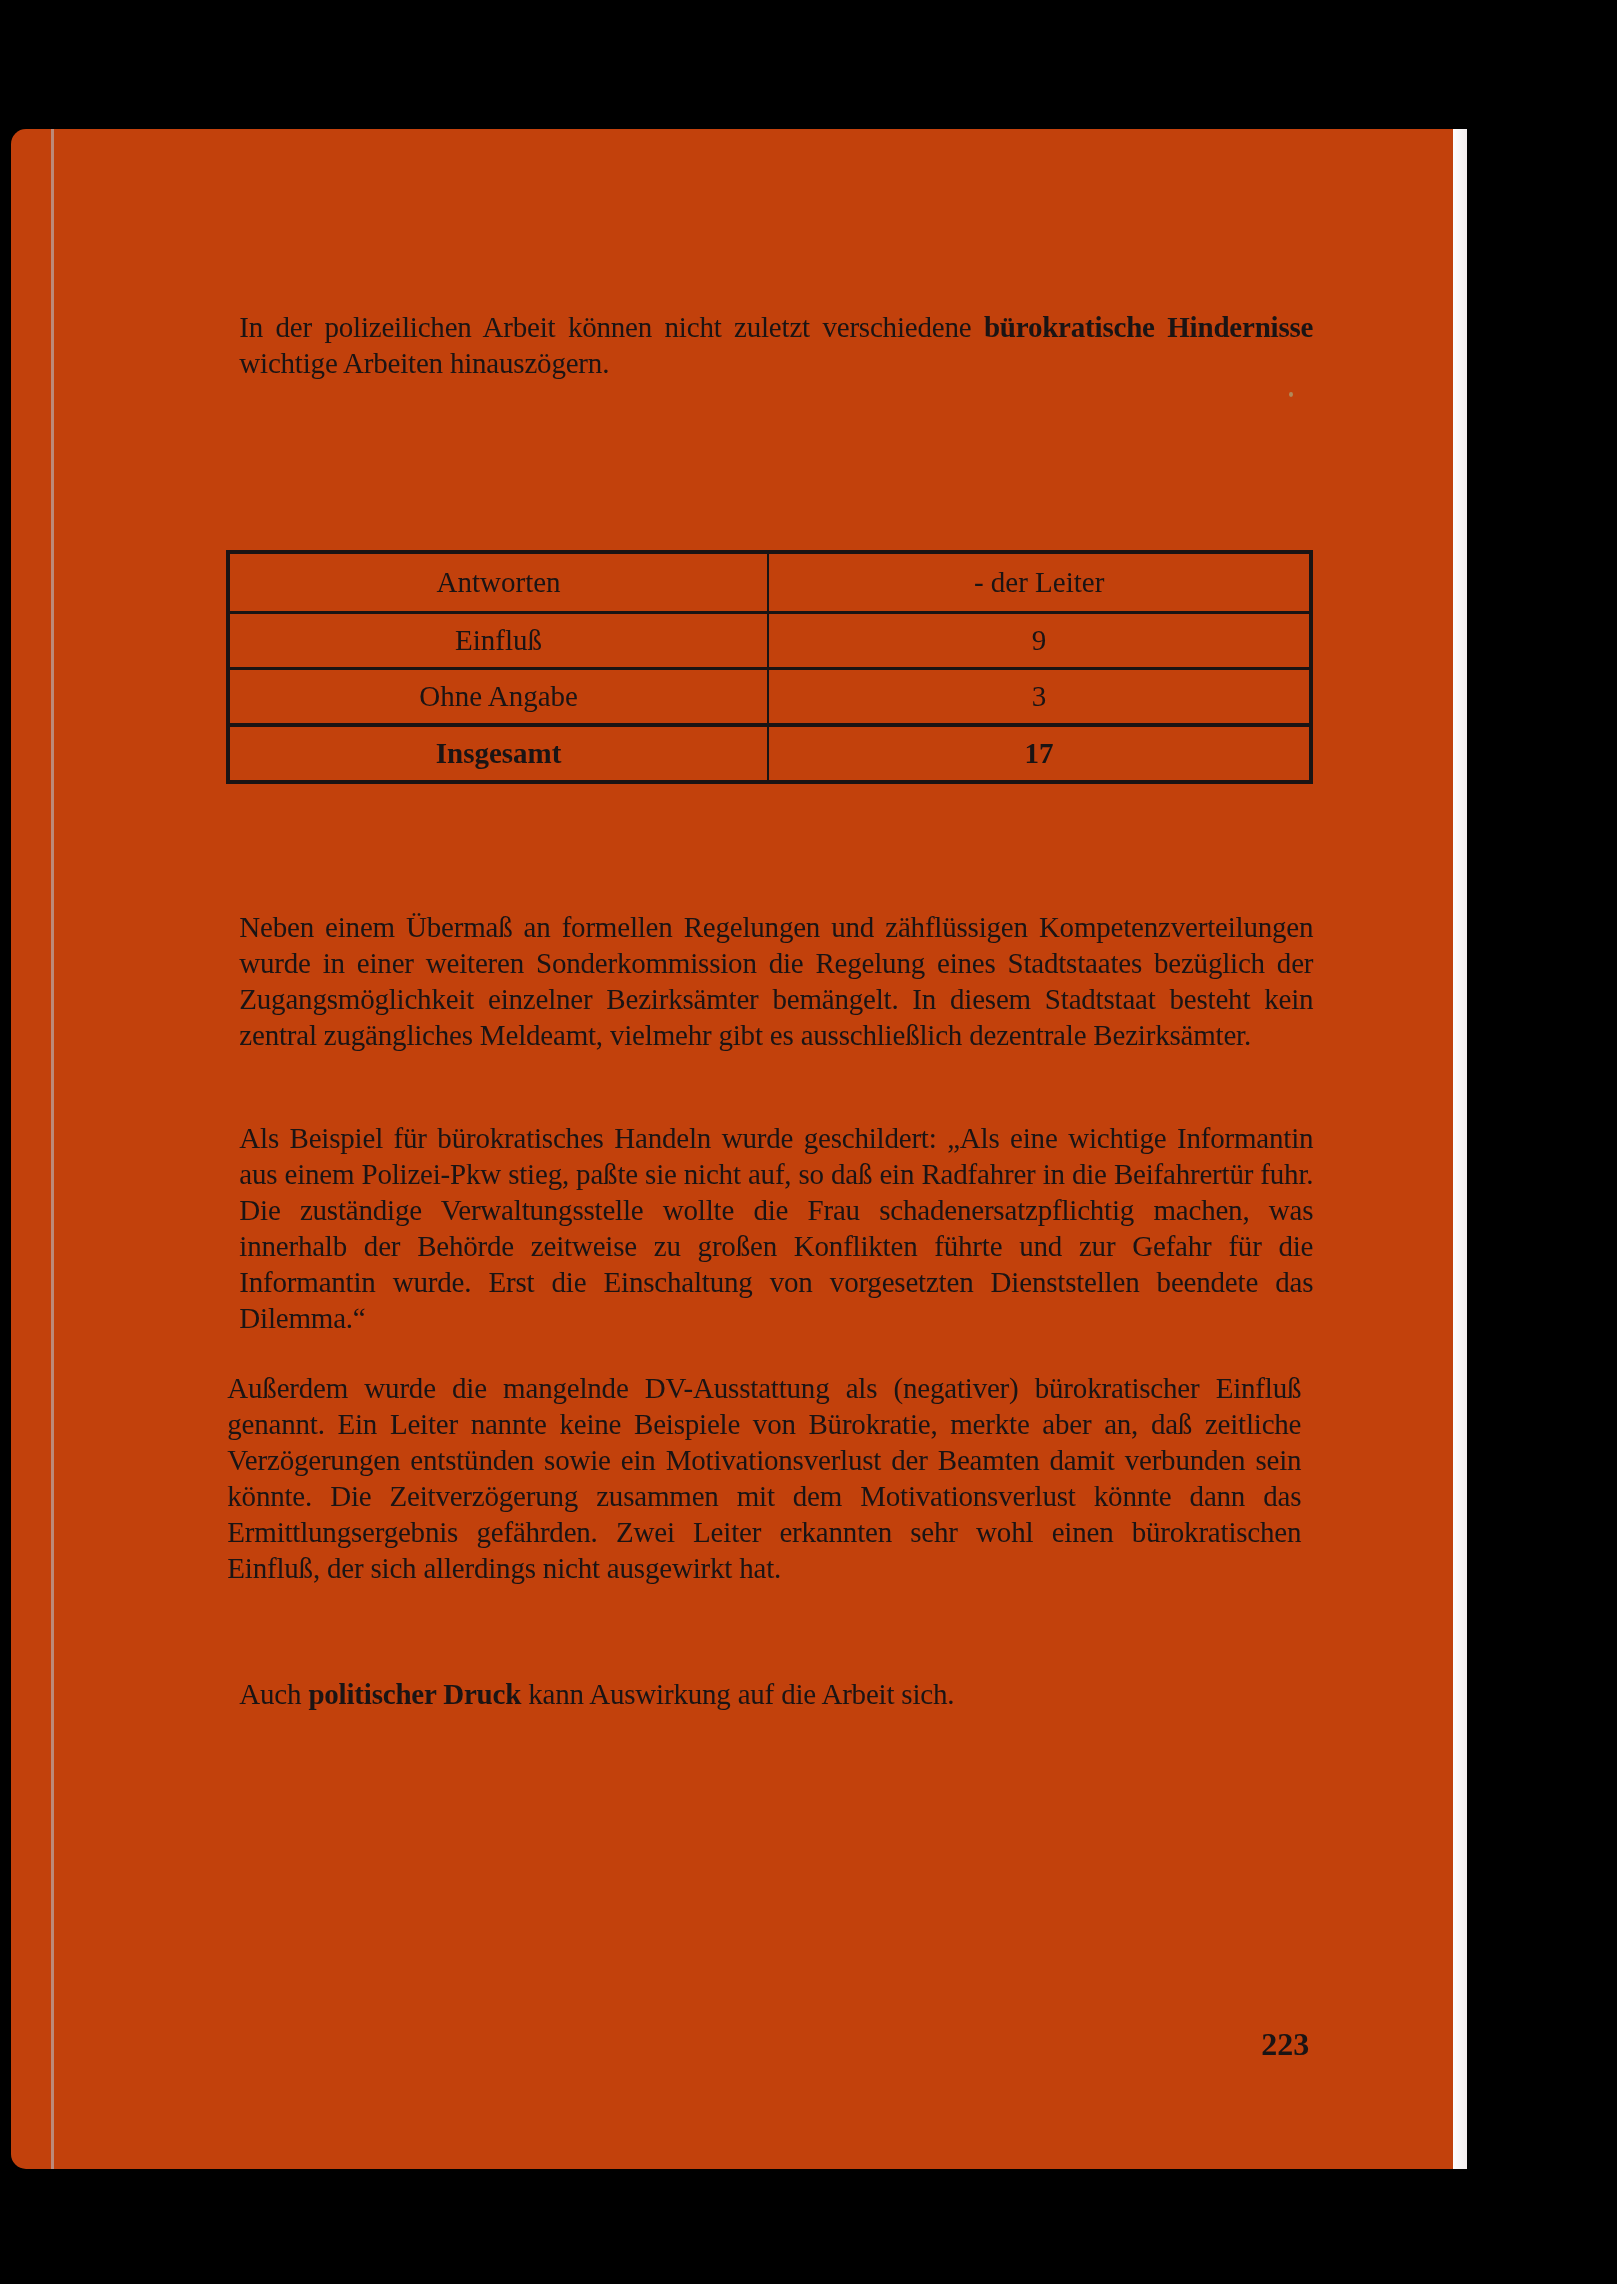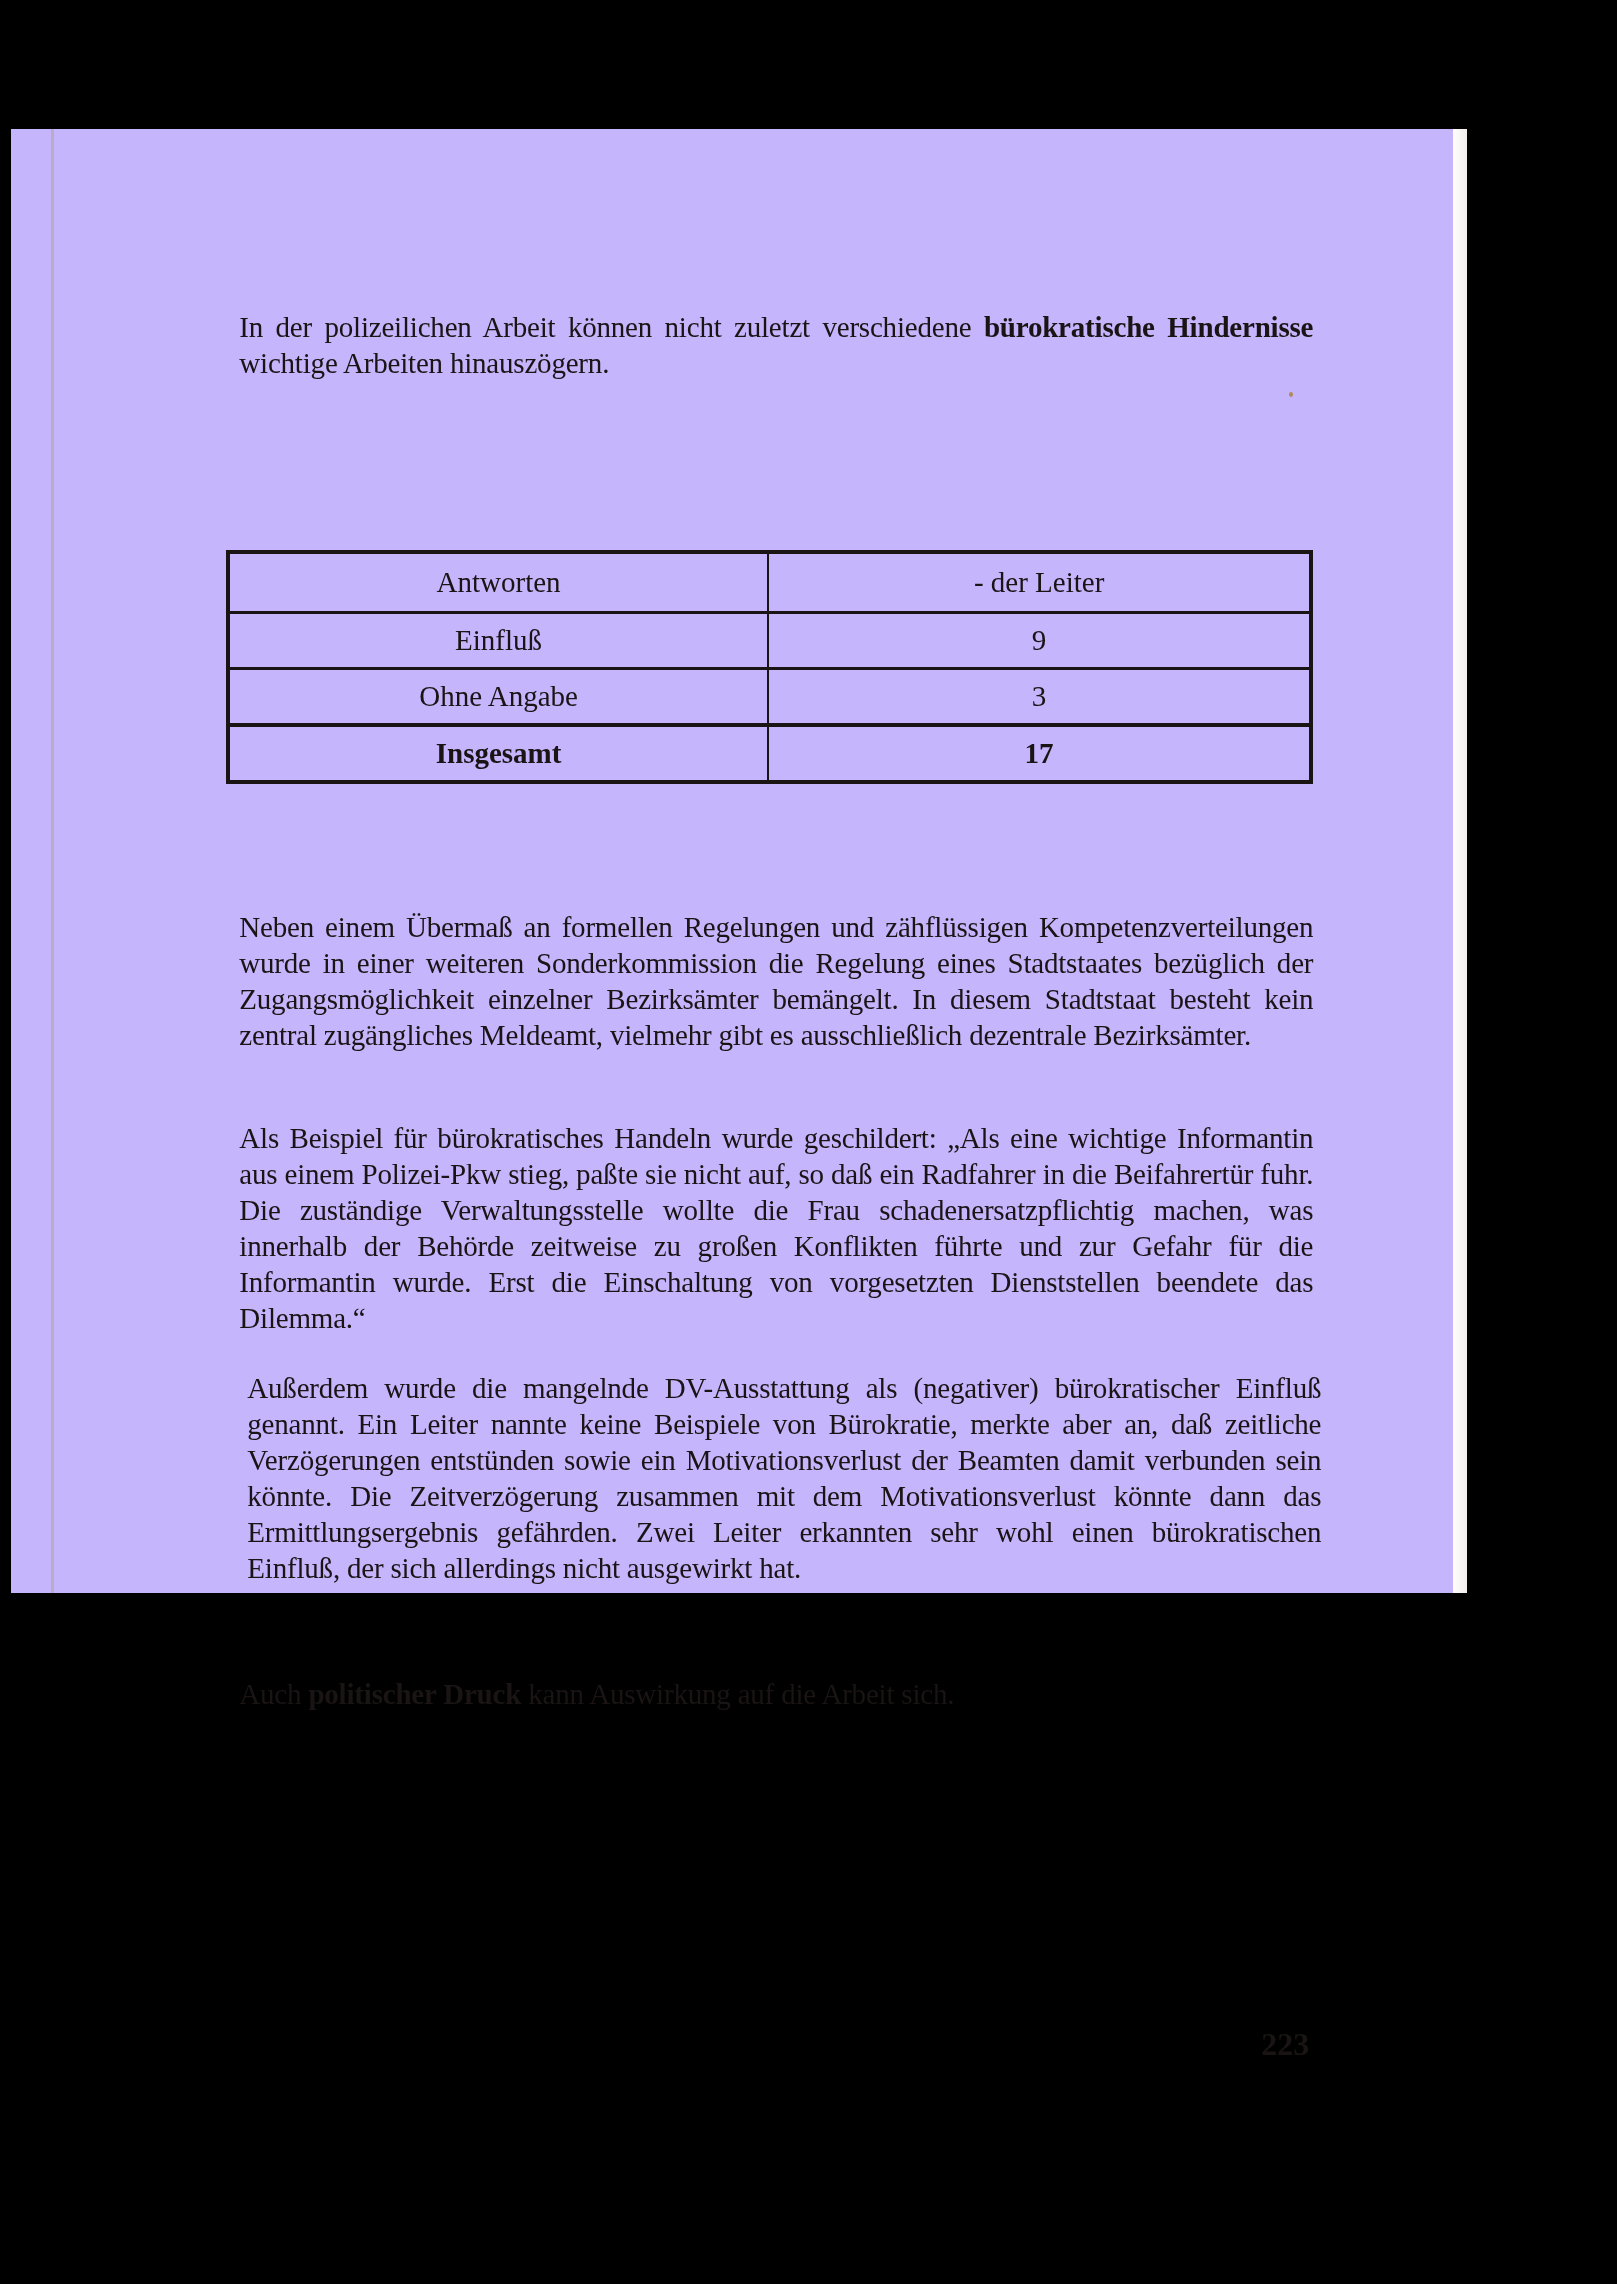--- a/index.html
+++ b/index.html
@@ -13,22 +13,23 @@
       position: relative;
       overflow: hidden;
       font-family: "Liberation Serif", "DejaVu Serif", serif;
       color: #1a1414;
     }
     .page {
       position: absolute;
       left: 11.3px;
       top: 129px;
       width: 1456px;
-      height: 1464px;
-      background: #c4b5fd;
+      height: 2040px;
+      background: #c2410c;
+      border-radius: 15px;
     }
     .page-edge-right {
       position: absolute;
       right: 0;
       top: 0;
       width: 14.6px;
       height: 100%;
       background: linear-gradient(to right, #fefdfd, #f4eeee);
     }
     .gutter-line {
@@ -77,21 +78,21 @@
       font-weight: normal;
       vertical-align: middle;
     }
     table.data th { text-align: center; height: 57px; }
     table.data td.label { text-align: center; width: 514px; }
     table.data td.val { text-align: center; }
     table.data tr.total td { border-top: 4.9px solid #1a1414; font-weight: bold; }
 
     #p1 { left: 228px; top: 780px; width: 1074px; }
     #p2 { left: 228px; top: 991px; width: 1074px; }
-    #p3 { left: 236px; top: 1241px; width: 1074px; }
+    #p3 { left: 216px; top: 1241px; width: 1074px; }
     #p4 { left: 228px; top: 1547px; width: 1074px; }
 
     .page-number {
       position: absolute;
       left: 1250px;
       top: 1897px;
       font-size: 32px;
       font-weight: bold;
     }
     .speck {

